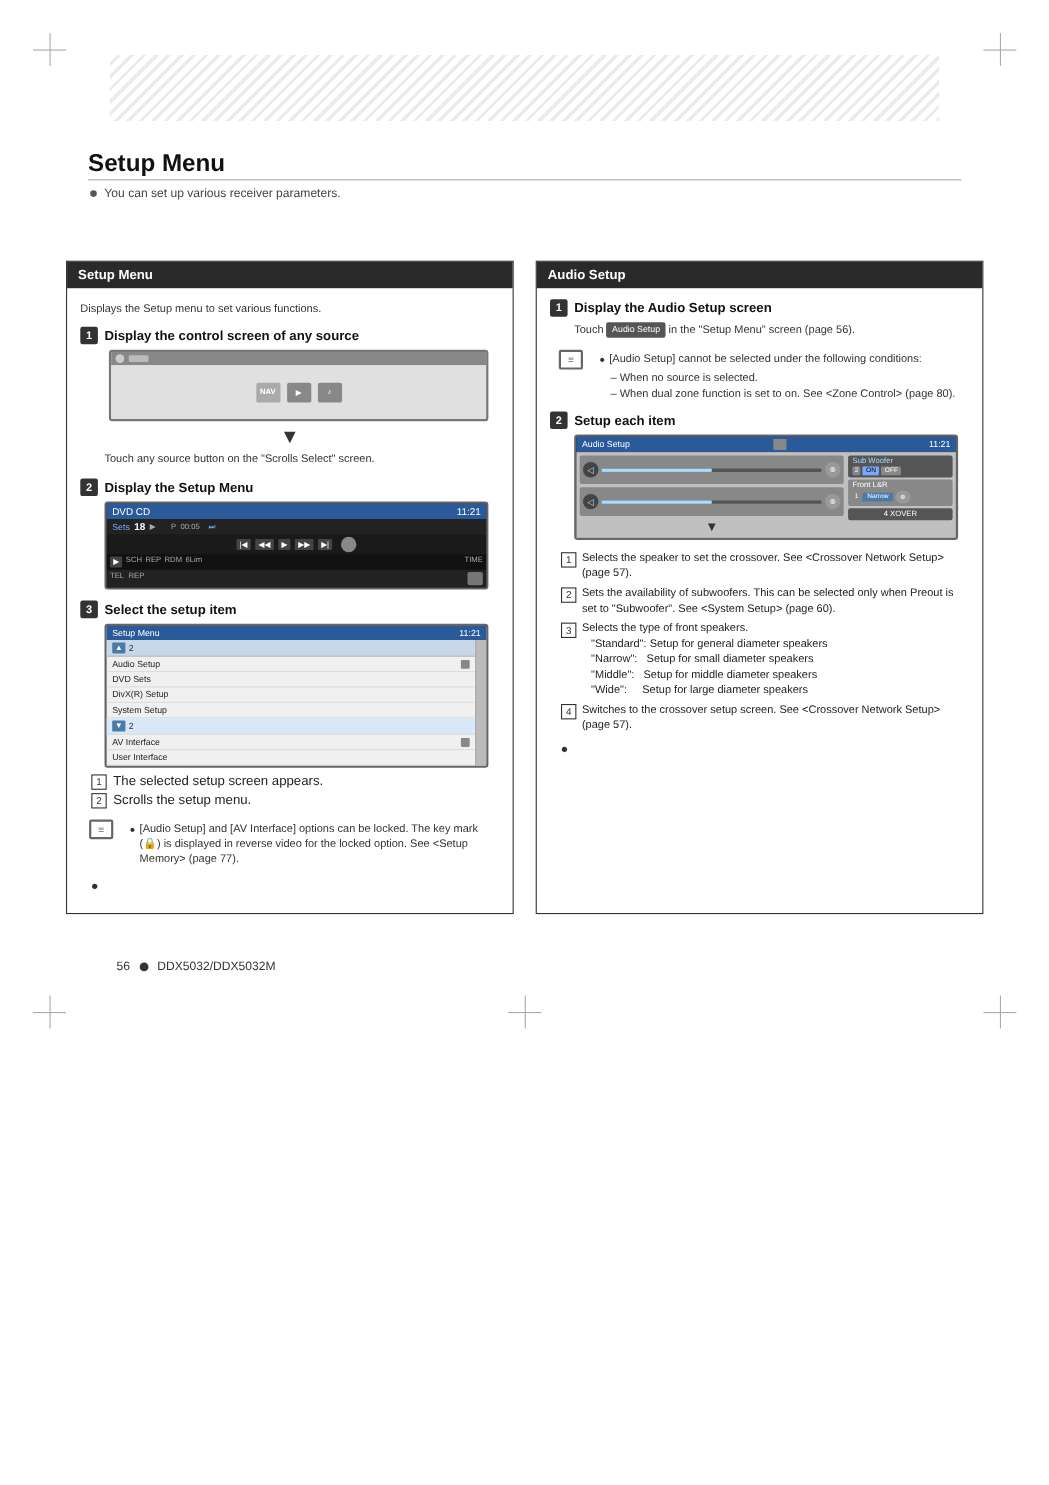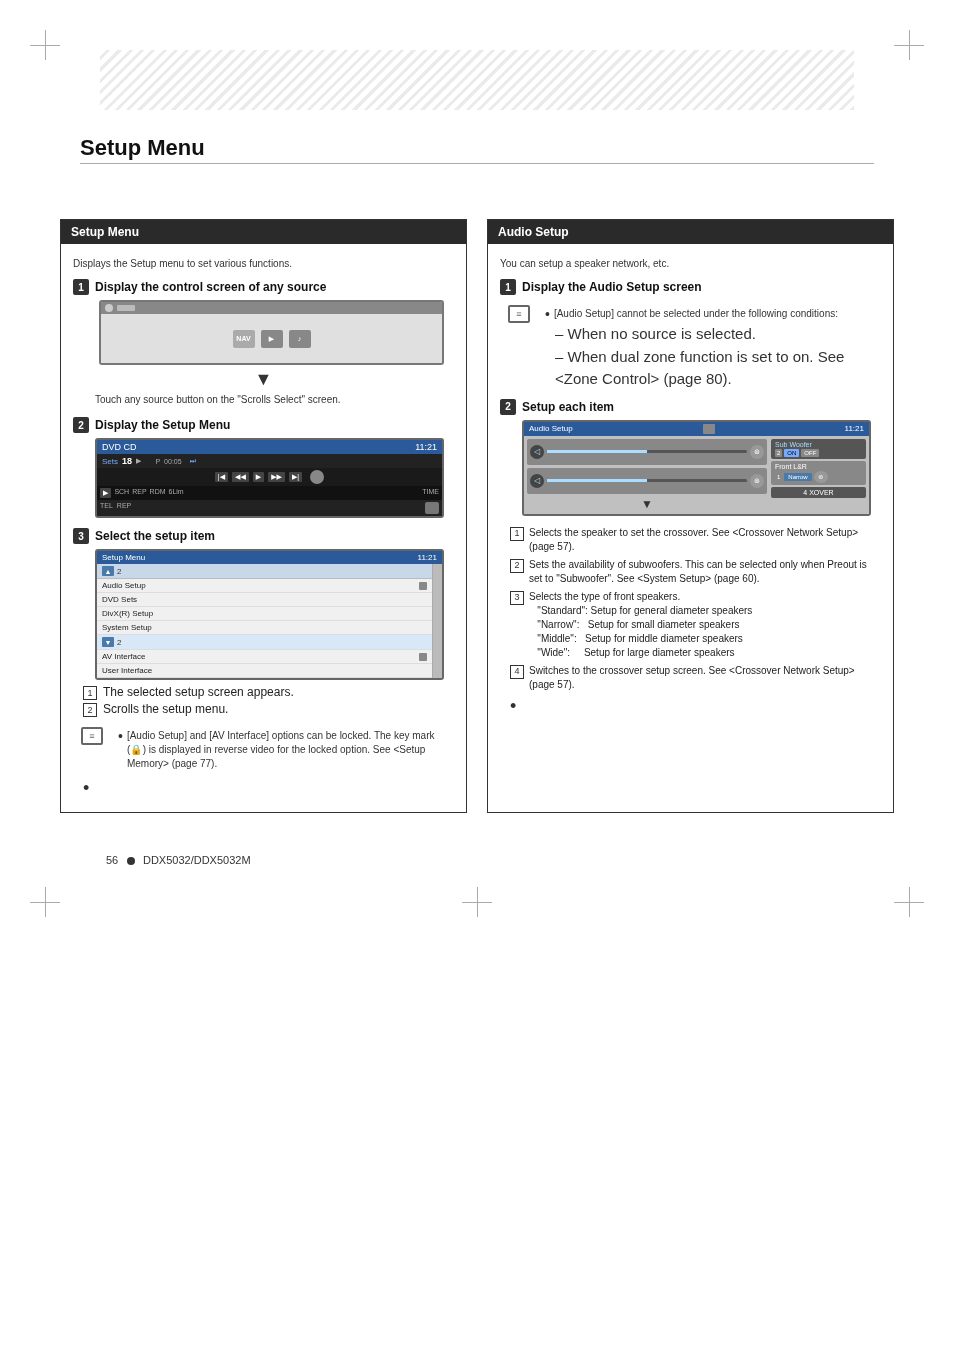--- a/index.html
+++ b/index.html
@@ -373,20 +373,24 @@
   <div class="top-crosshair crosshair-tl"></div>
   <div class="top-crosshair crosshair-tr"></div>
   <div class="stripe-area">
     <div class="stripe-inner"></div>
   </div>
 </div>
 
 <div class="page-title-area">
   <div class="page-title">Setup Menu</div>
   <hr class="title-underline">
+  <div class="subtitle">
+    <span class="bullet-dot"></span>
+    <span>You can set up various receiver parameters.</span>
+  </div>
 </div>
 
 <div class="main-content">
 
   <div class="left-col">
     <div class="section-header">Setup Menu</div>
     <div class="section-body">
       <div class="step-desc" style="margin-left:0;margin-bottom:8px;">Displays the Setup menu to set various functions.</div>
 
       <div class="step-item">
@@ -531,37 +535,39 @@
       <div style="display:flex;align-items:center;margin:3px 0 3px 10px;">
         <span style="font-size:18px;color:#333;margin-right:4px;">•</span>
       </div>
 
     </div>
   </div>
 
   <div class="right-col">
     <div class="section-header">Audio Setup</div>
     <div class="section-body">
-      <div class="step-desc" style="margin-left:0; margin-bottom:8px;">You can setup a speaker network, etc.</div>
 
       <div class="step-item">
         <div class="step-label">
           <span class="step-num">1</span>
           <span class="step-title">Display the Audio Setup screen</span>
+        </div>
+        <div style="margin: 4px 10px 4px 22px; font-size:10px; color:#333; line-height:1.5;">
+          Touch <span class="inline-chip">Audio Setup</span> in the "Setup Menu" screen (page 56).
         </div>
       </div>
 
       <div class="note-block">
         <div class="note-icon">≡</div>
         <div>
           <div class="note-bullet">
             <span class="note-bullet-dot">•</span>
             <span class="note-text">[Audio Setup] cannot be selected under the following conditions:</span>
           </div>
-          <div style="margin-left:20px; font-size:15px; color:#333; line-height:1.5;">
+          <div style="margin-left:20px; font-size:10px; color:#333; line-height:1.5;">
             <div>– When no source is selected.</div>
             <div>– When dual zone function is set to on. See &lt;Zone Control&gt; (page 80).</div>
           </div>
         </div>
       </div>
 
       <div class="step-item" style="margin-top:8px;">
         <div class="step-label">
           <span class="step-num">2</span>
           <span class="step-title">Setup each item</span>

